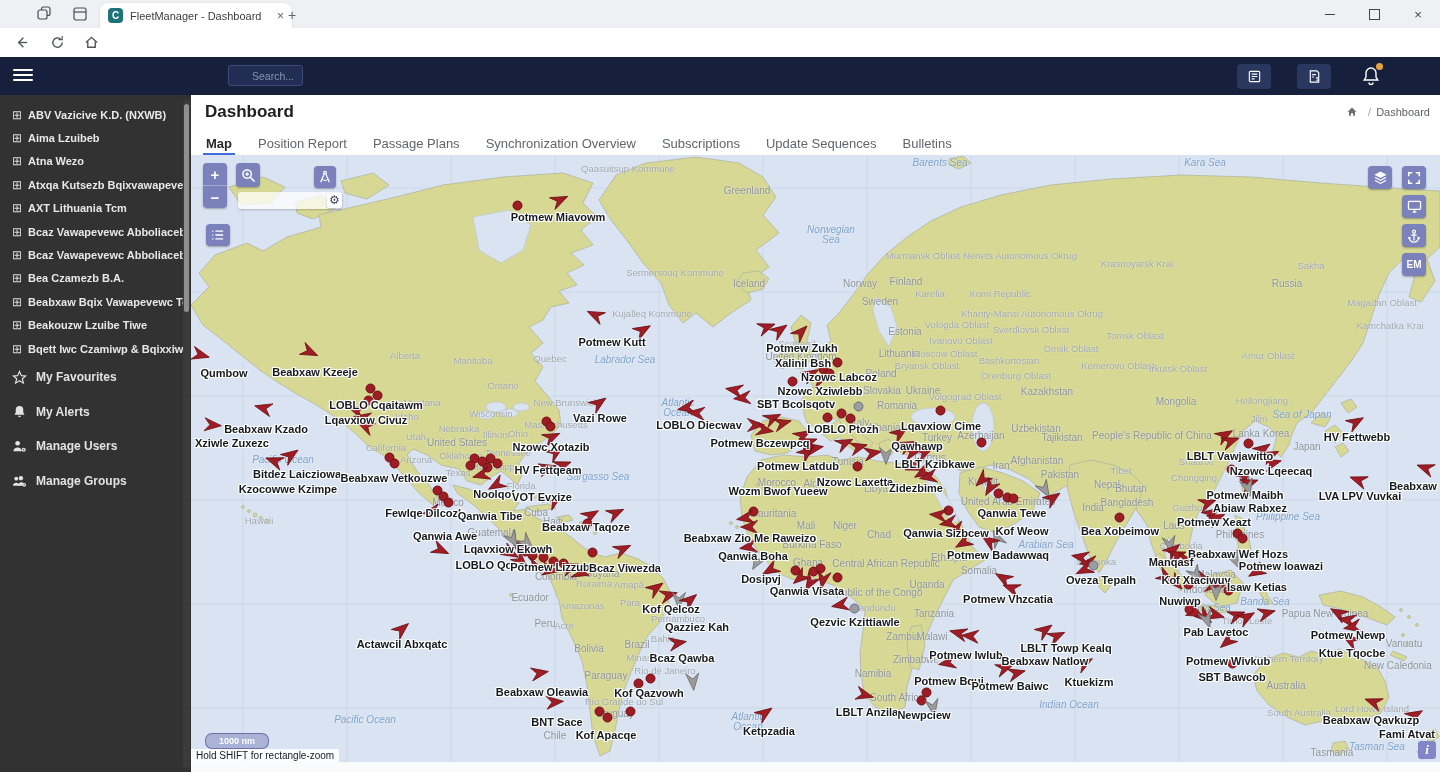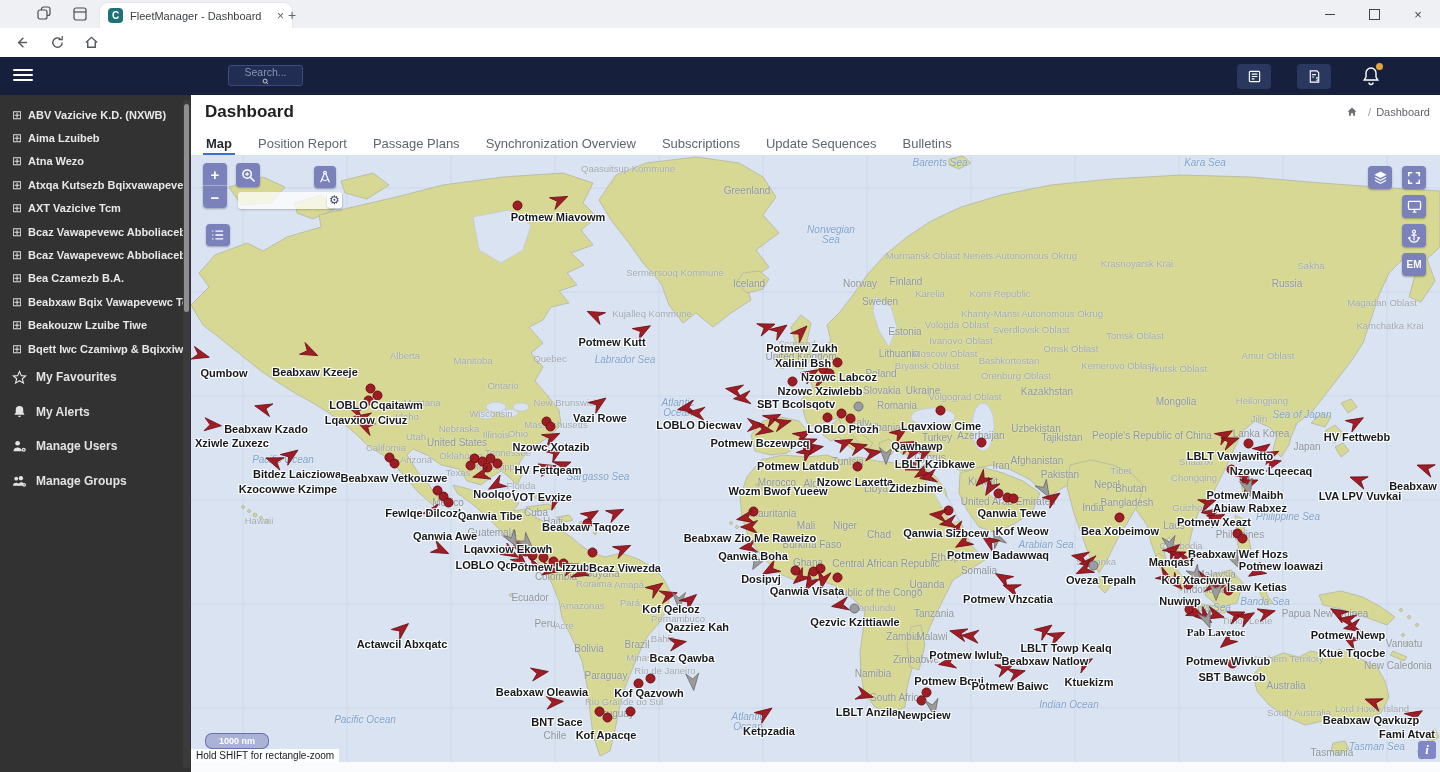--- a/index.html
+++ b/index.html
@@ -26,21 +26,21 @@
   #urltext b{color:#202124;font-weight:700}
   .pill-icon{margin-left:12px;color:#54575b;flex:0 0 auto}
   .pill-icon svg{width:14px;height:14px;display:block}
   .star{color:#3f72d9;font-size:14px;line-height:14px}
   .after-pill{position:absolute;top:35px;color:#4a4d52;font-size:13px;line-height:15px}
   #copilot{position:absolute;left:1416px;top:33px;width:17px;height:17px;border-radius:50%;background:conic-gradient(#7fb2f2,#c17fe8,#e8a05a,#e26f76,#7fb2f2);}
   
   #appbar{position:absolute;left:0;top:57px;width:1440px;height:38px;background:#16203c;}
   #hamburger{position:absolute;left:13px;top:9px;width:20px;height:18px;cursor:pointer}
   #hamburger i{display:block;height:2px;background:#fff;margin:3px 0;border-radius:1px}
-  #appsearch{position:absolute;left:228px;top:8px;width:75px;height:21px;background:#212d52;border:1px solid #3c4b7c;border-radius:3px;display:flex;align-items:center;box-sizing:border-box;padding:0 23px;flex-direction:column;}
+  #appsearch{position:absolute;left:228px;top:8px;width:75px;height:21px;background:#212d52;border:1px solid #3c4b7c;border-radius:3px;display:flex;align-items:center;box-sizing:border-box;padding:0 23px;}
   #appsearch span{font-size:10.5px;color:#8b95b2;flex:1}
   #appsearch svg{width:11px;height:11px;display:block}
   .appbtn{position:absolute;top:7px;width:34px;height:25px;background:#2a3860;border-radius:4px;display:flex;align-items:center;justify-content:center;}
   .appbtn svg{width:15px;height:15px;display:block}
   #bellwrap{position:absolute;left:1361px;top:8px;width:22px;height:24px;}
   #belldot{position:absolute;right:0;top:-2px;width:7px;height:7px;border-radius:50%;background:#e5a33c;}
   
   #sidebar{position:absolute;left:0;top:95px;width:191px;height:677px;background:#323232;overflow:hidden;}
   #fleets{position:absolute;left:0;top:8px;width:183px;}
   .fleet{height:23.4px;display:flex;align-items:center;padding-left:12px;color:#e8e8e8;font-size:11px;font-weight:700;white-space:nowrap;overflow:hidden;cursor:pointer;}
@@ -212,21 +212,21 @@
         <div class="fleet">
           <span class="exp">⊞</span>
           <span>Atna Wezo</span>
         </div>
         <div class="fleet">
           <span class="exp">⊞</span>
           <span>Atxqa Kutsezb Bqixvawapevew</span>
         </div>
         <div class="fleet">
           <span class="exp">⊞</span>
-          <span>AXT Vazicive Tcm</span>
+          <span>AXT Lithuania Tcm</span>
         </div>
         <div class="fleet">
           <span class="exp">⊞</span>
           <span>Bcaz Vawapevewc Abboliaceb</span>
         </div>
         <div class="fleet">
           <span class="exp">⊞</span>
           <span>Bcaz Vawapevewc Abboliaceb</span>
         </div>
         <div class="fleet">
@@ -1564,21 +1564,21 @@
         <div class="vlabel" style="left: 1059px; top: 353px;"><span>Abiaw Rabxez</span></div>
         <div class="vlabel" style="left: 1023px; top: 367px;"><span>Potmew Xeazt</span></div>
         <div class="vlabel" style="left: 1222px; top: 331px;"><span>Beabxaw</span></div>
         <div class="vlabel" style="left: 929px; top: 376px;"><span>Bea Xobeimow</span></div>
         <div class="vlabel" style="left: 1047px; top: 399px;"><span>Beabxaw Wef Hozs</span></div>
         <div class="vlabel" style="left: 980px; top: 407px;"><span>Manqasf</span></div>
         <div class="vlabel" style="left: 1090px; top: 411px;"><span>Potmew Ioawazi</span></div>
         <div class="vlabel" style="left: 1005px; top: 425px;"><span>Kof Xtaciwuv</span></div>
         <div class="vlabel" style="left: 1066px; top: 432px;"><span>Isaw Ketias</span></div>
         <div class="vlabel" style="left: 989px; top: 446px;"><span>Nuwiwp</span></div>
-        <div class="vlabel" style="left: 1025px; top: 477px; font-family: Liberation Serif, serif;"><span>Pab Lavetoc</span></div>
+        <div class="vlabel" style="left: 1025px; top: 477px;"><span>Pab Lavetoc</span></div>
         <div class="vlabel" style="left: 1157px; top: 480px;"><span>Potmew Newp</span></div>
         <div class="vlabel" style="left: 1161px; top: 498px;"><span>Ktue Tqocbe</span></div>
         <div class="vlabel" style="left: 1037px; top: 506px;"><span>Potmew Wivkub</span></div>
         <div class="vlabel" style="left: 1041px; top: 522px;"><span>SBT Bawcob</span></div>
         <div class="vlabel" style="left: 1180px; top: 565px;"><span>Beabxaw Qavkuzp</span></div>
         <div class="vlabel" style="left: 1216px; top: 579px;"><span>Fami Atvat</span></div>
         <div class="vlabel" style="left: 611px; top: 193px;"><span>Potmew Zukh</span></div>
         <div class="vlabel" style="left: 612px; top: 208px;"><span>Xalinil Bsh</span></div>
         <div class="vlabel" style="left: 648px; top: 222px;"><span>Nzowc Labcoz</span></div>
         <div class="vlabel" style="left: 629px; top: 236px;"><span>Nzowc Xziwlebb</span></div>

